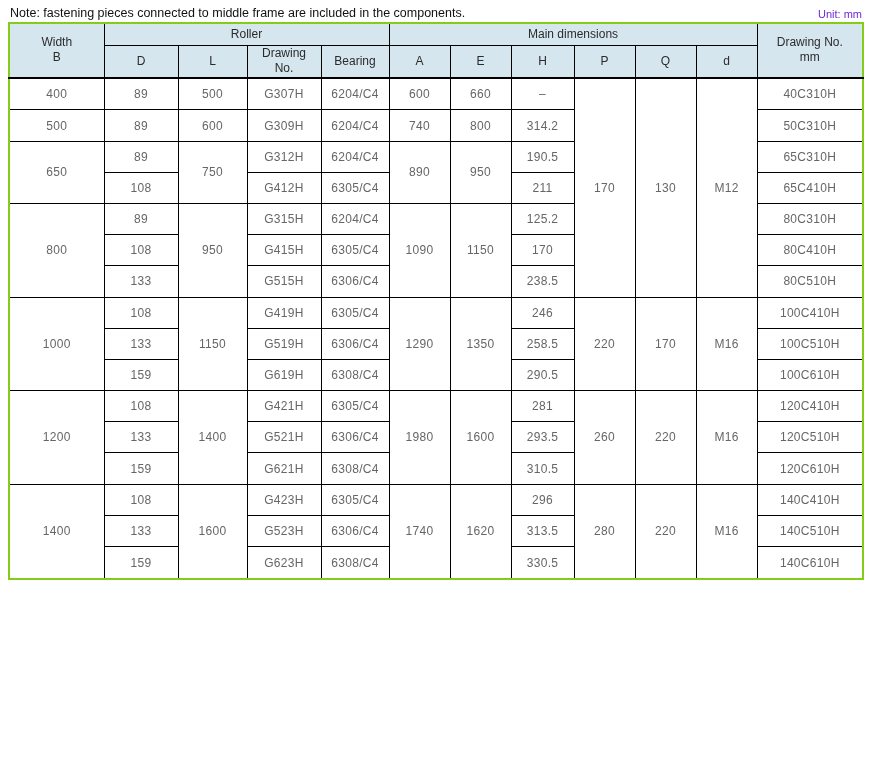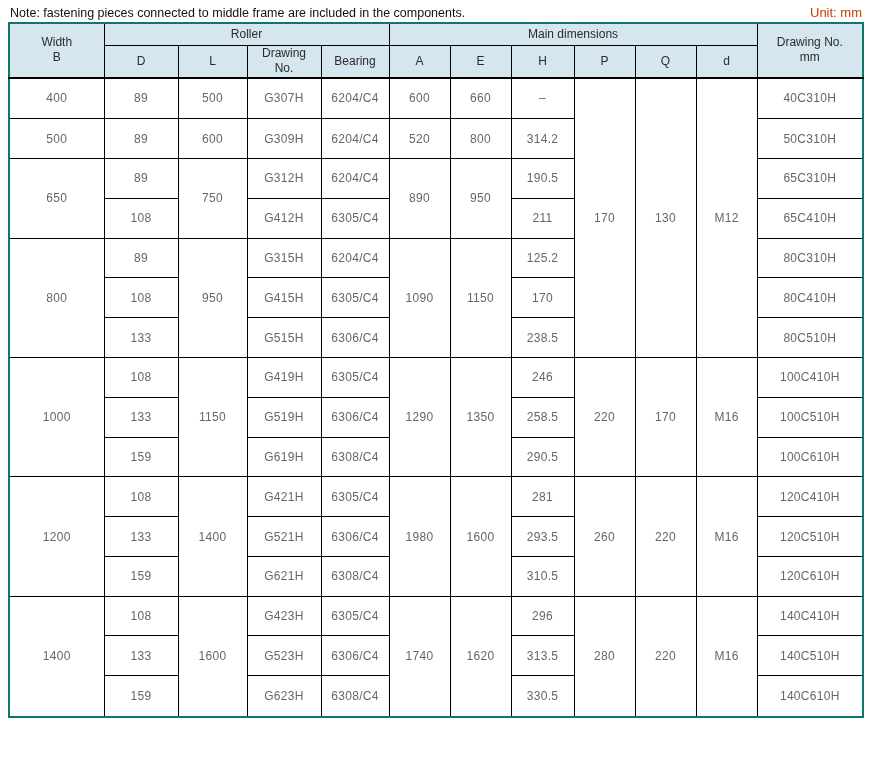--- a/index.html
+++ b/index.html
@@ -22,31 +22,31 @@
     justify-content: space-between;
     align-items: flex-end;
     padding: 3px 8px 2px 10px;
     height: 17px;
   }
   .note {
     font-size: 12.5px;
     color: #111111;
   }
   .unit {
-    font-size: 13px;
-    color: #c2410c;
+    font-size: 11px;
+    color: #6d28d9;
     padding-right: 0px;
   }
   table.spec {
     border-collapse: collapse;
     table-layout: fixed;
     margin-left: 8px;
     width: 854px;
-    height: 696px;
-    border: 2px solid #0f766e;
+    height: 558px;
+    border: 2px solid #84cc16;
   }
   table.spec th, table.spec td {
     border: 1px solid #000000;
     text-align: center;
     vertical-align: middle;
     padding: 0;
     overflow: hidden;
   }
   thead th {
     background: #d5e6ef;
@@ -131,21 +131,21 @@
           <td rowspan="7">130</td>
           <td rowspan="7">M12</td>
           <td>40C310H</td>
         </tr>
         <tr>
           <td>500</td>
           <td>89</td>
           <td>600</td>
           <td>G309H</td>
           <td>6204/C4</td>
-          <td>520</td>
+          <td>740</td>
           <td>800</td>
           <td>314.2</td>
           <td>50C310H</td>
         </tr>
         <tr>
           <td rowspan="2">650</td>
           <td>89</td>
           <td rowspan="2">750</td>
           <td>G312H</td>
           <td>6204/C4</td>

